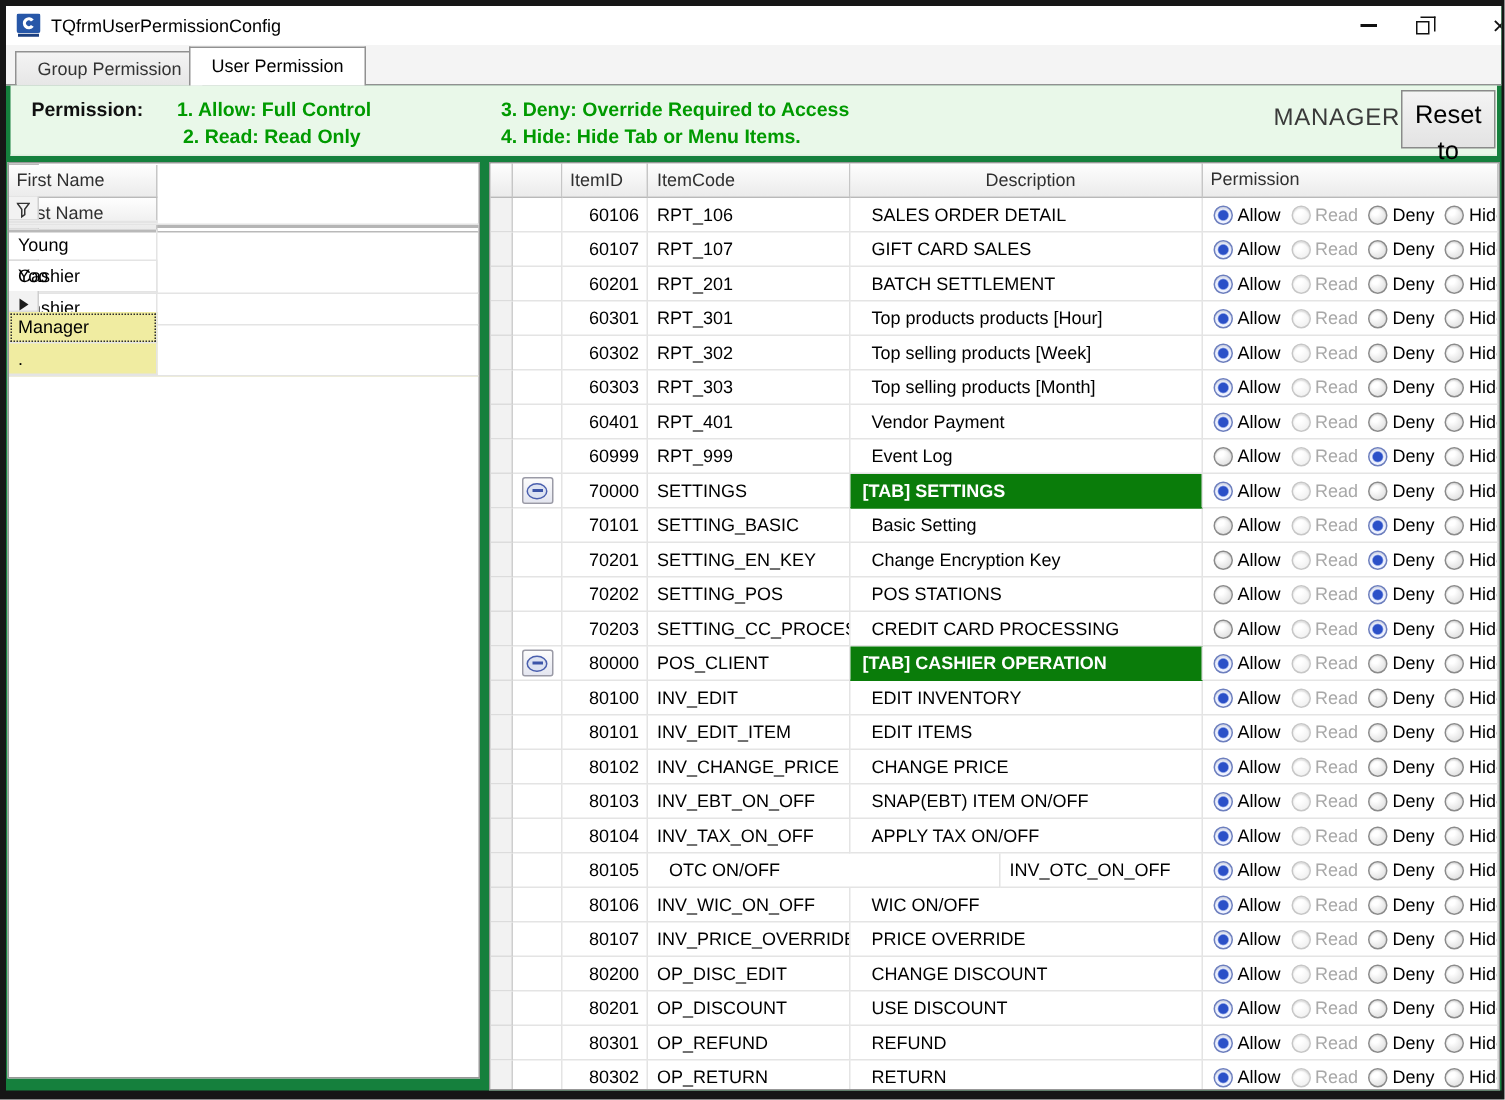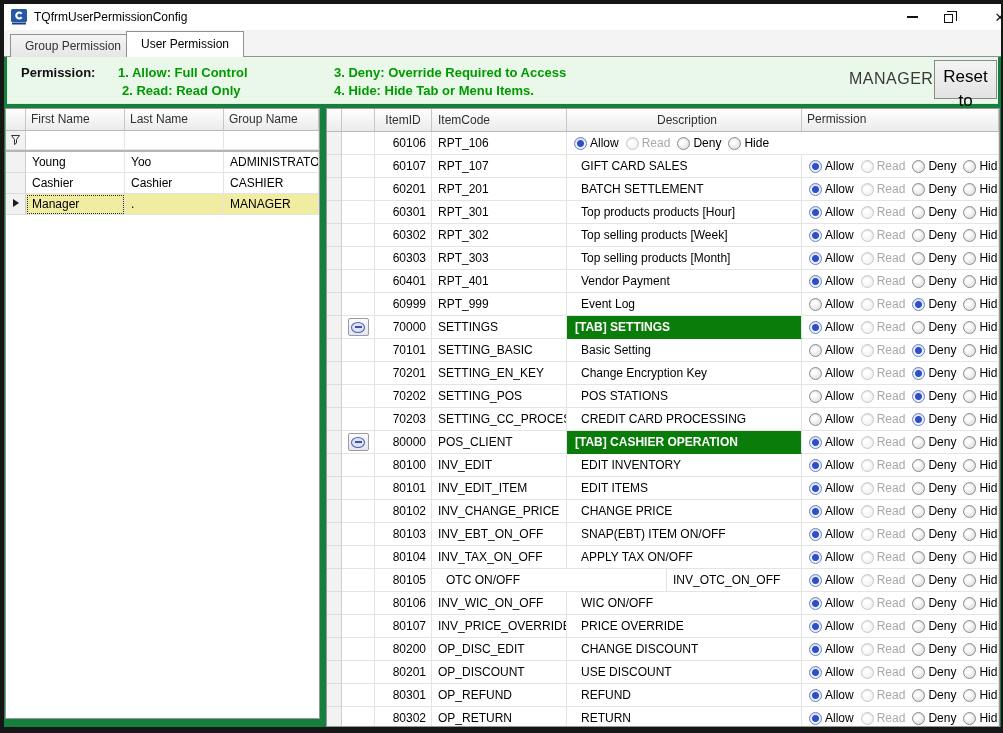--- a/index.html
+++ b/index.html
@@ -49,21 +49,21 @@
        font-family:"Liberation Sans",sans-serif; font-size:17px; color:#000; text-align:center; line-height:1.4; padding-top:4px; }
   
   .grid { position:absolute; background:#fff; border:1px solid #979797; overflow:hidden; }
   .hcell { background:linear-gradient(#fefefe,#ebebeb); border-right:1px solid #c6c6c6; border-bottom:1px solid #b9b9b9;
            color:#303030; padding-left:5px; overflow:hidden; white-space:nowrap; }
   .icell { background:#f2f2f2; border-right:1px solid #cecece; border-bottom:1px solid #dcdcdc; }
   .dcell { border-right:1px solid #e4e4e4; border-bottom:1px solid #e4e4e4; color:#000; overflow:hidden; white-space:nowrap; }
   .row { display:flex; }
   
   #users-grid { left:1px; top:104px; width:315px; height:611px; }
-  #users-grid .row { height:21px; line-height:20px; }
+  #users-grid .row { height:21px; line-height:20px;flex-direction:column; }
   #users-grid .hrow { height:22px; line-height:21px; }
   #users-grid .c0 { width:20px; flex:none; }
   #users-grid .c1 { width:99px; flex:none; }
   #users-grid .c2 { width:99px; flex:none; }
   #users-grid .c3 { flex:1; }
   #users-grid .filter-row { border-bottom:2px solid #b5b5b5; }
   #users-grid .filter-row .dcell { background:#fff; }
   .sel-row .dcell { background:#f0eca1; }
   .arrow { display:block; margin:5px auto 0; width:0; height:0; border-left:6px solid #1c1c1c; border-top:4px solid transparent; border-bottom:4px solid transparent; }
   .focus-cell { outline:1px dotted #2c2c2c; outline-offset:-2px; }
@@ -71,21 +71,21 @@
   
   #perm-grid { left:322px; top:104px; width:674px; height:619px; }
   #perm-grid .hrow { height:21px; line-height:20px; }
   #perm-grid .row { height:23px; }
   #perm-grid .c0 { width:15px; flex:none; }
   #perm-grid .c1 { width:33px; flex:none; display:flex; align-items:center; justify-content:center; }
   #perm-grid .c2 { width:57px; flex:none; text-align:right; padding-right:5px; line-height:22px; }
   #perm-grid .c3 { width:135px; flex:none; padding-left:6px; line-height:22px; }
   #perm-grid .c4 { width:235px; flex:none; padding-left:14px; line-height:22px; }
   #perm-grid .c5 { flex:1; display:flex; align-items:center; padding-left:7px; gap:7px; }
-  #perm-grid .hrow .c2 { text-align:center; padding-left:5px; }
+  #perm-grid .hrow .c2 { text-align:left; padding-left:5px; }
   #perm-grid .hrow .c4 { padding-left:6px;text-align:center; }
   .tabcell { background:#0a7c0a !important; color:#fff !important; font-weight:bold; padding-left:8px !important; border-bottom:1px solid #0a7c0a !important; }
   .collapse-btn { width:21px; height:18px; border:1px solid #9a9aa6; border-radius:2px;
        background:linear-gradient(#fcfcfc,#e4e6f0); display:flex; align-items:center; justify-content:center; }
   .collapse-btn .oval { width:14px; height:11px; border:1.5px solid #4a5fae; border-radius:50%;
        background:#dde3f2; display:flex; align-items:center; justify-content:center; }
   .collapse-btn .minus { width:7px; height:2px; background:#3c55a8; }
   
   .rgroup { display:inline-flex; align-items:center; gap:3px; white-space:nowrap; }
   .radio { width:13px; height:13px; border-radius:50%; flex:none;
@@ -186,20 +186,21 @@
       <div class="hcell c3">ItemCode</div>
       <div class="hcell c4">Description</div>
       <div class="hcell c5" style="line-height:20px; padding-left:5px; display:block;">Permission</div>
     </div>
     <div id="perm-rows">
         <div class="row">
           <div class="icell c0"></div>
           <div class="dcell c1"></div>
           <div class="dcell c2">60106</div>
           <div class="dcell c3">RPT_106</div>
+          <div class="dcell c4">SALES ORDER DETAIL</div>
           <div class="dcell c5">
             <span class="rgroup">
               <span class="radio sel"></span>
               <span class="rlabel">Allow</span>
             </span>
             <span class="rgroup">
               <span class="radio dis"></span>
               <span class="rlabel dis">Read</span>
             </span>
             <span class="rgroup">

